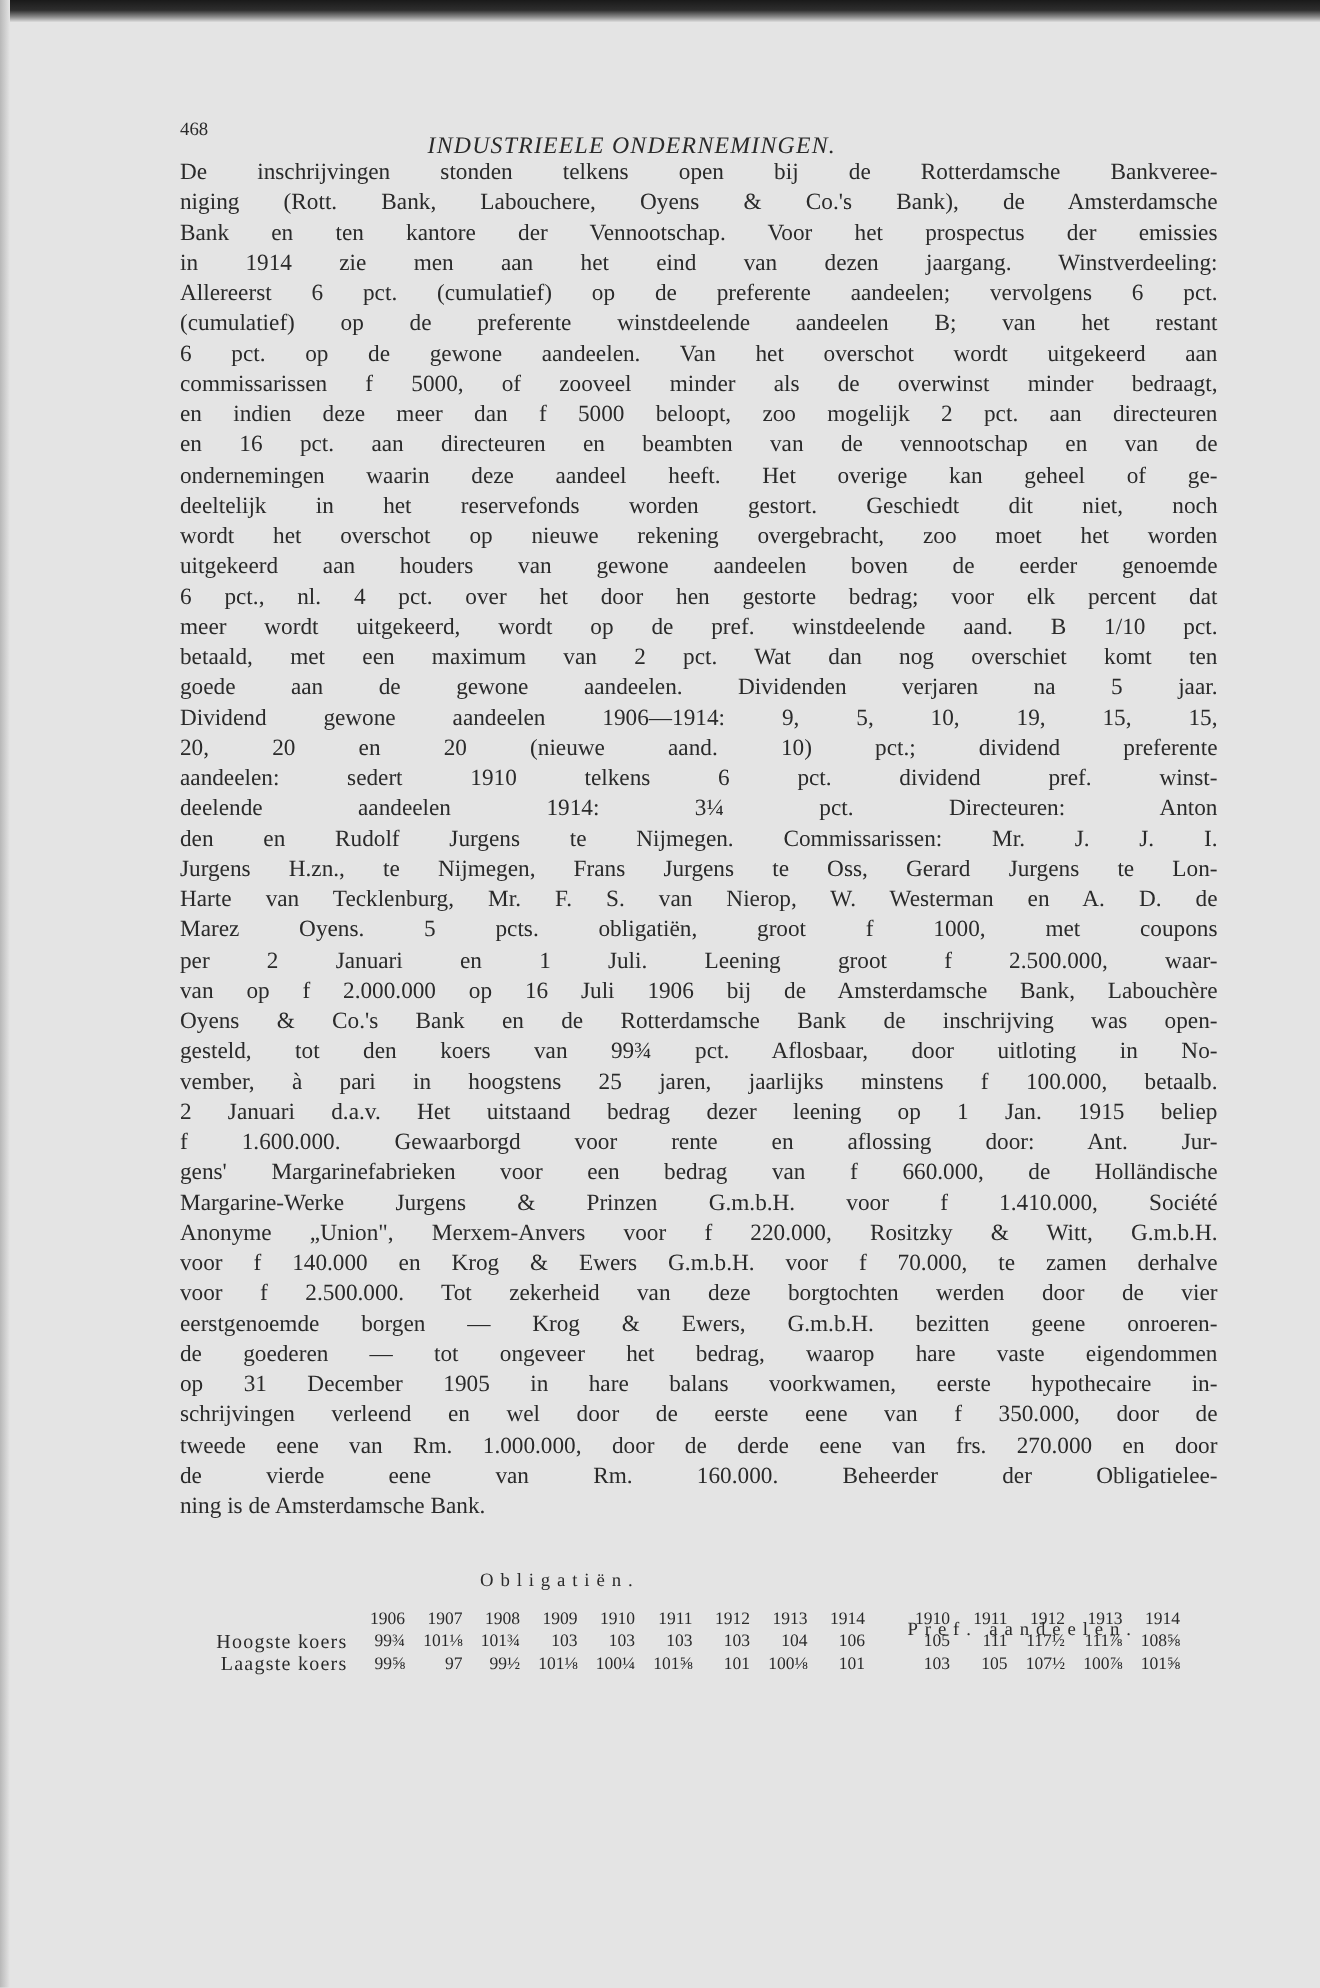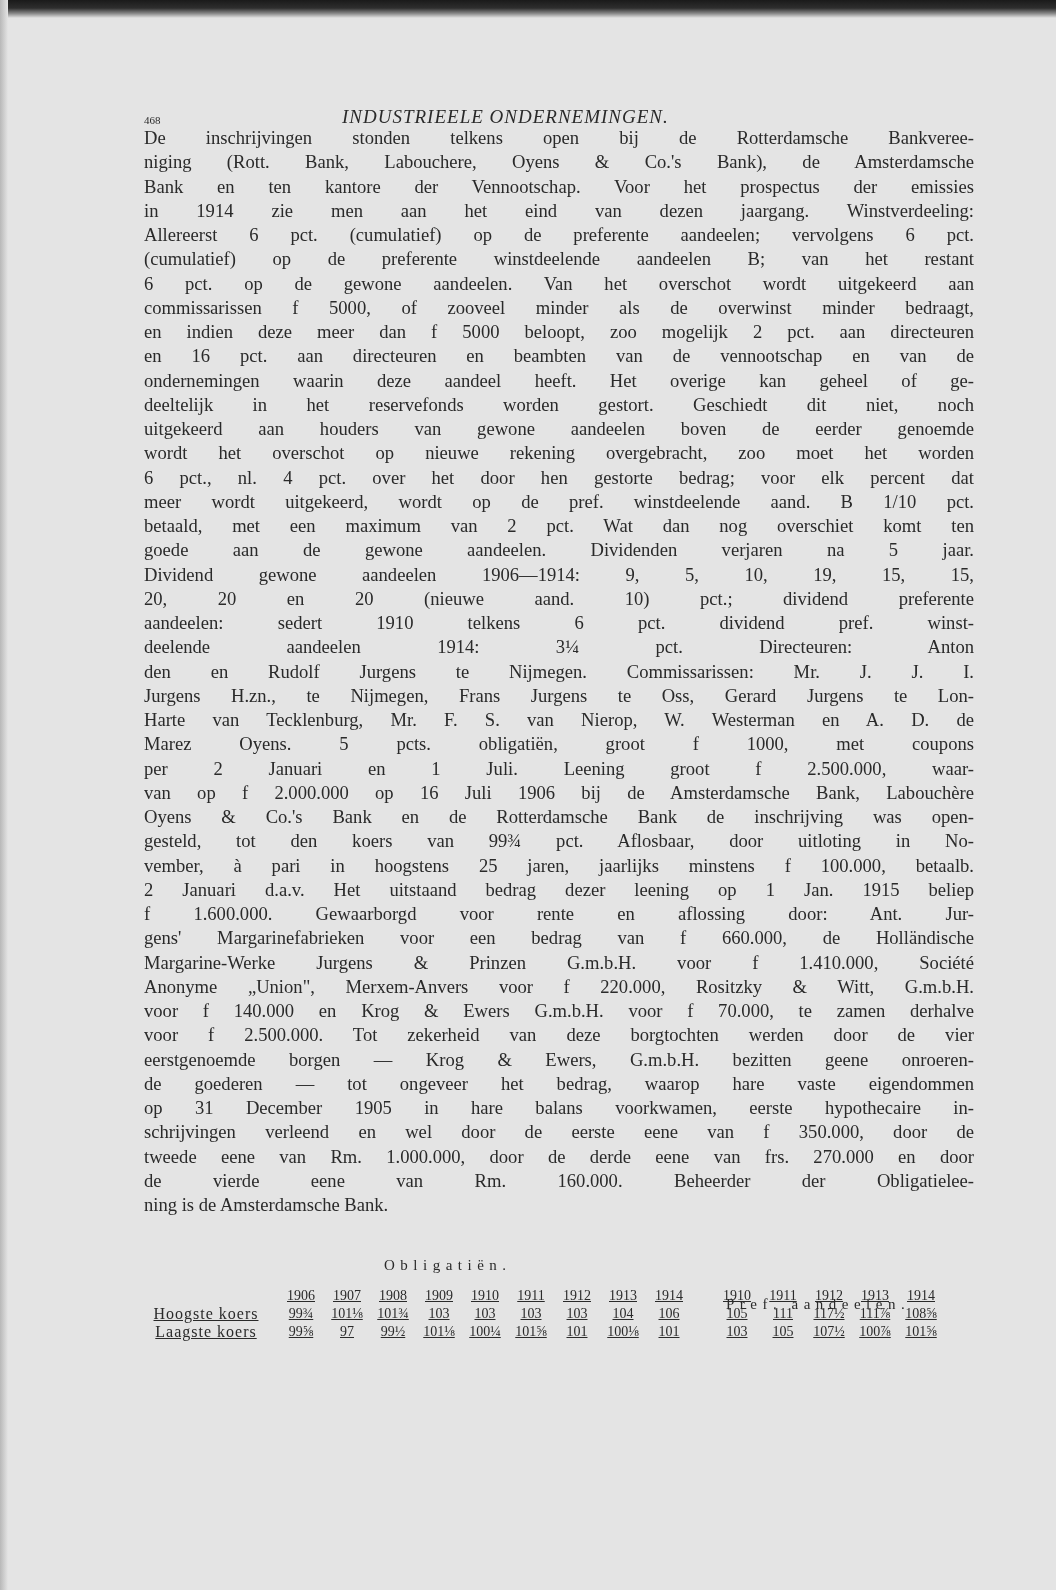--- a/index.html
+++ b/index.html
@@ -17,40 +17,40 @@
   .left-edge {
     position: absolute; left: 0; top: 0; width: 8px; height: 1590px;
     background: linear-gradient(to right, #b8b8b8, #e4e4e4);
   }
   .page {
     position: absolute; left: 144px; top: 96px; width: 830px;
   }
   .running-head {
     position: relative; height: 30px; font-size: 19px;
   }
-  .page-number { position: absolute; left: 0; top: 18px; font-size: 11px; text-align: right; }
+  .page-number { position: absolute; left: 0; top: 0; font-size: 15px; text-align: right; }
   .running-title {
     position: absolute; left: 198px; top: 10px; font-style: italic; letter-spacing: 1px;
   }
   .body-text {
     font-size: 18.6px;
     line-height: 24.25px;
     text-align: justify;
   }
   .line {
     display: block; text-align: justify; text-align-last: justify;
     white-space: nowrap; height: 24.25px; overflow: visible;
   }
   .line.last { text-align-last: left; }
   .table-section { margin-top: 40px; font-size: 14px; }
   .table-headings { position: relative; height: 30px; font-size: 15px; }
   .table-heading-obl { position: absolute; left: 240px; top: 0; letter-spacing: 5.5px; }
   .table-heading-pref { position: absolute; left: 582px; top: 0; letter-spacing: 5.5px; margin-top: 39px; }
   table.koersen { border-collapse: collapse; margin-left: -10px; }
-  table.koersen td { padding: 0; height: 18px; text-align: center; white-space: nowrap; text-decoration: underline; }
+  table.koersen td { padding: 0; height: 18px; text-align: right; white-space: nowrap; }
   td.rowlabel { width: 144px; font-size: 16px; letter-spacing: 1px; }
   td.cell { width: 46px; }
   td.gap { width: 22px; }
   .years td { height: 26px; }
 </style>
 </head>
 <body>
 
 <div class="top-edge"></div>
 <div class="left-edge"></div>
@@ -68,22 +68,22 @@
       <span class="line">Bank en ten kantore der Vennootschap. Voor het prospectus der emissies</span>
       <span class="line">in 1914 zie men aan het eind van dezen jaargang. Winstverdeeling:</span>
       <span class="line">Allereerst 6 pct. (cumulatief) op de preferente aandeelen; vervolgens 6 pct.</span>
       <span class="line">(cumulatief) op de preferente winstdeelende aandeelen B; van het restant</span>
       <span class="line">6 pct. op de gewone aandeelen. Van het overschot wordt uitgekeerd aan</span>
       <span class="line">commissarissen f 5000, of zooveel minder als de overwinst minder bedraagt,</span>
       <span class="line">en indien deze meer dan f 5000 beloopt, zoo mogelijk 2 pct. aan directeuren</span>
       <span class="line">en 16 pct. aan directeuren en beambten van de vennootschap en van de</span>
       <span class="line">ondernemingen waarin deze aandeel heeft. Het overige kan geheel of ge-</span>
       <span class="line">deeltelijk in het reservefonds worden gestort. Geschiedt dit niet, noch</span>
+      <span class="line">wordt het overschot op nieuwe rekening overgebracht, zoo moet het worden</span>
       <span class="line">uitgekeerd aan houders van gewone aandeelen boven de eerder genoemde</span>
-      <span class="line">wordt het overschot op nieuwe rekening overgebracht, zoo moet het worden</span>
       <span class="line">6 pct., nl. 4 pct. over het door hen gestorte bedrag; voor elk percent dat</span>
       <span class="line">meer wordt uitgekeerd, wordt op de pref. winstdeelende aand. B 1/10 pct.</span>
       <span class="line">betaald, met een maximum van 2 pct. Wat dan nog overschiet komt ten</span>
       <span class="line">goede aan de gewone aandeelen. Dividenden verjaren na 5 jaar.</span>
       <span class="line">Dividend gewone aandeelen 1906—1914: 9, 5, 10, 19, 15, 15,</span>
       <span class="line">20, 20 en 20 (nieuwe aand. 10) pct.; dividend preferente</span>
       <span class="line">aandeelen: sedert 1910 telkens 6 pct. dividend pref. winst-</span>
       <span class="line">deelende aandeelen 1914: 3¼ pct. Directeuren: Anton</span>
       <span class="line">den en Rudolf Jurgens te Nijmegen. Commissarissen: Mr. J. J. I.</span>
       <span class="line">Jurgens H.zn., te Nijmegen, Frans Jurgens te Oss, Gerard Jurgens te Lon-</span>

